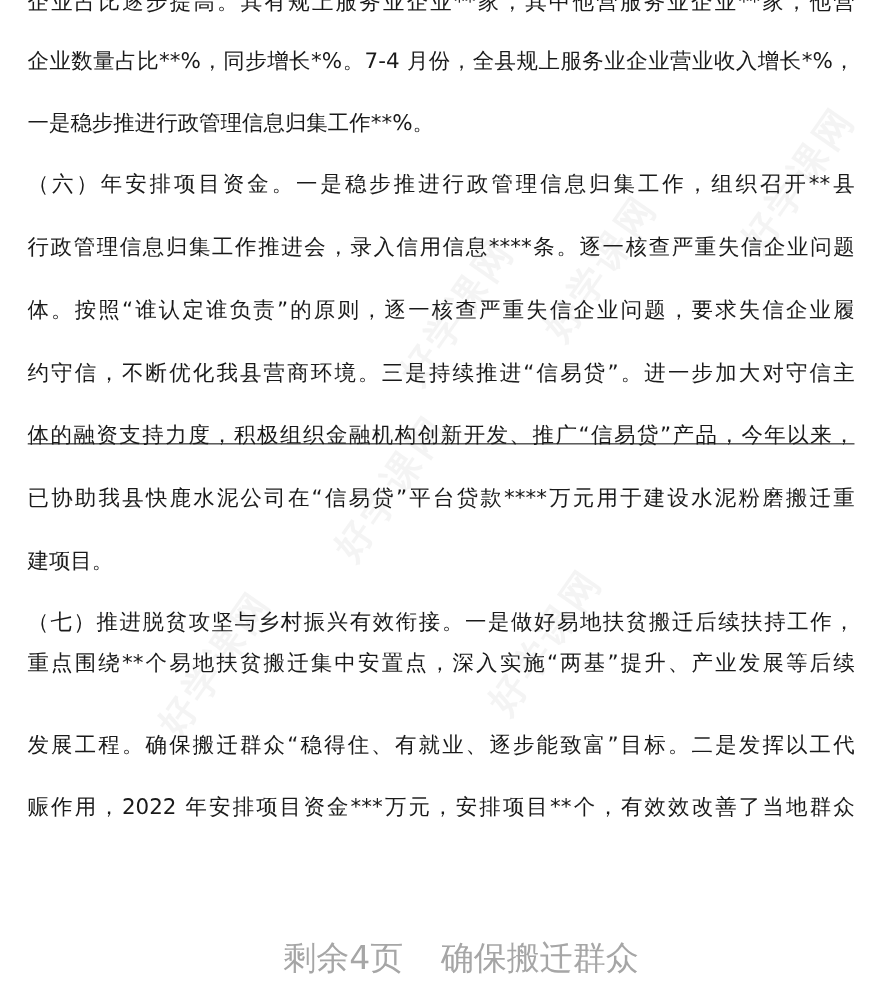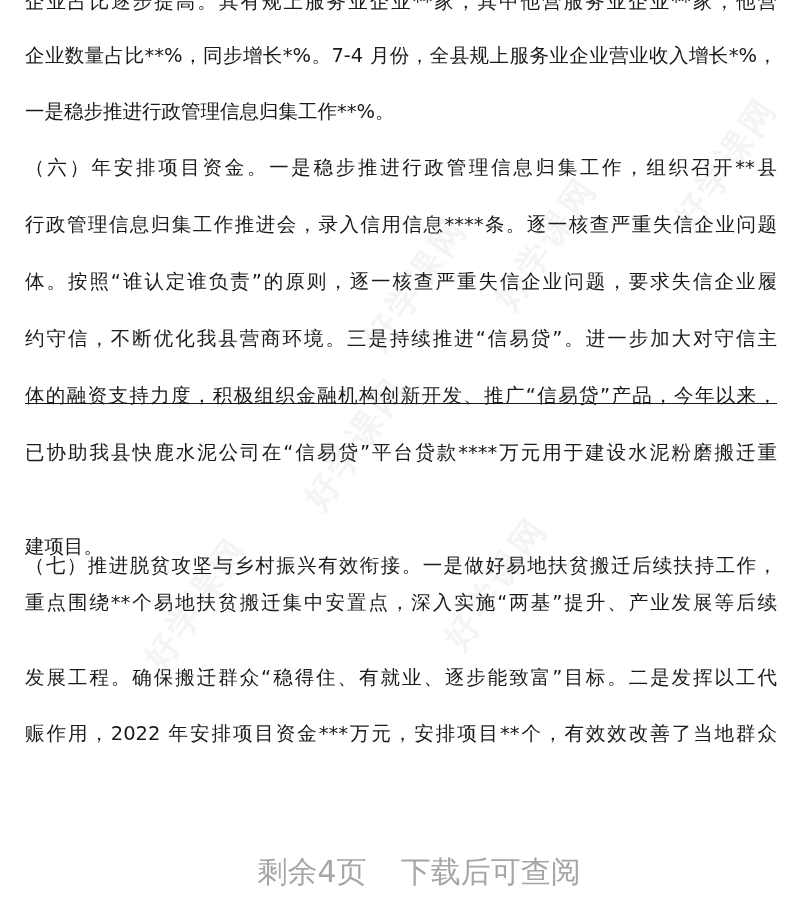--- a/index.html
+++ b/index.html
@@ -76,24 +76,24 @@
   <div id="lines">
     <div class="line" style="top:-13px;">企业占比逐步提高。其有规上服务业企业**家，其中他营服务业企业**家，他营</div>
     <div class="line" style="top:41px;">企业数量占比**%，同步增长*%。7-4 月份，全县规上服务业企业营业收入增长*%，</div>
     <div class="line last" style="top:97px;">一是稳步推进行政管理信息归集工作**%。</div>
     <div class="line" style="top:153px;">（六）年安排项目资金。一是稳步推进行政管理信息归集工作，组织召开**县</div>
     <div class="line" style="top:210px;">行政管理信息归集工作推进会，录入信用信息****条。逐一核查严重失信企业问题</div>
     <div class="line" style="top:267px;">体。按照“谁认定谁负责”的原则，逐一核查严重失信企业问题，要求失信企业履</div>
     <div class="line" style="top:324px;">约守信，不断优化我县营商环境。三是持续推进“信易贷”。进一步加大对守信主</div>
     <div class="line" style="top:381px;text-decoration:underline;">体的融资支持力度，积极组织金融机构创新开发、推广“信易贷”产品，今年以来，</div>
     <div class="line" style="top:438px;">已协助我县快鹿水泥公司在“信易贷”平台贷款****万元用于建设水泥粉磨搬迁重</div>
-    <div class="line last" style="top:495px;margin-top:37px;">建项目。</div>
+    <div class="line last" style="top:495px;">建项目。</div>
     <div class="line" style="top:551px;">（七）推进脱贫攻坚与乡村振兴有效衔接。一是做好易地扶贫搬迁后续扶持工作，</div>
     <div class="line" style="top:588px;">重点围绕**个易地扶贫搬迁集中安置点，深入实施“两基”提升、产业发展等后续</div>
     <div class="line" style="top:663px;">发展工程。确保搬迁群众“稳得住、有就业、逐步能致富”目标。二是发挥以工代</div>
     <div class="line" style="top:719px;">赈作用，2022 年安排项目资金***万元，安排项目**个，有效效改善了当地群众</div>
   </div>
 
   <div class="footer">
-    <span>剩余4页</span><span class="gap"></span><span>下载后可查阅</span>
+    <span>剩余4页</span><span class="gap"></span><span>确保搬迁群众</span>
   </div>
 
 </div>
 
 </body></html>

